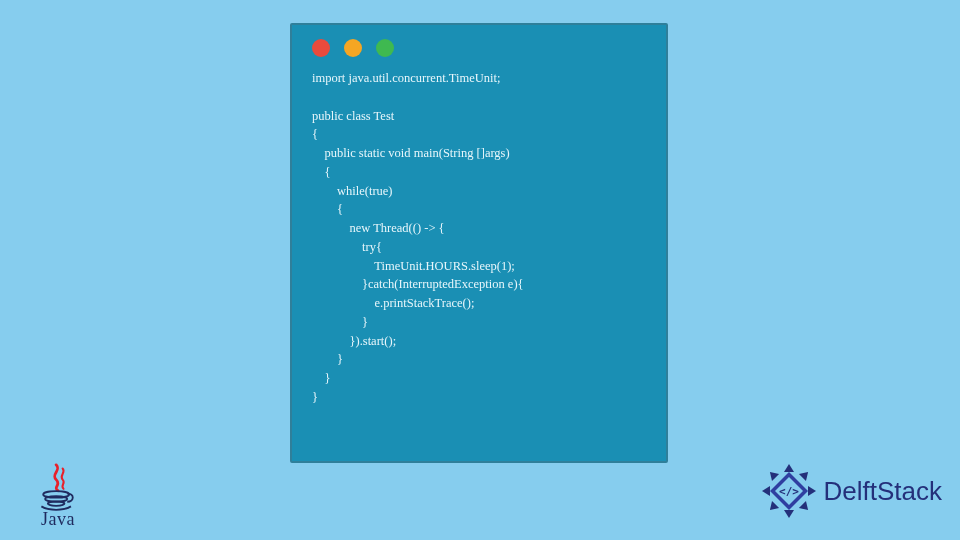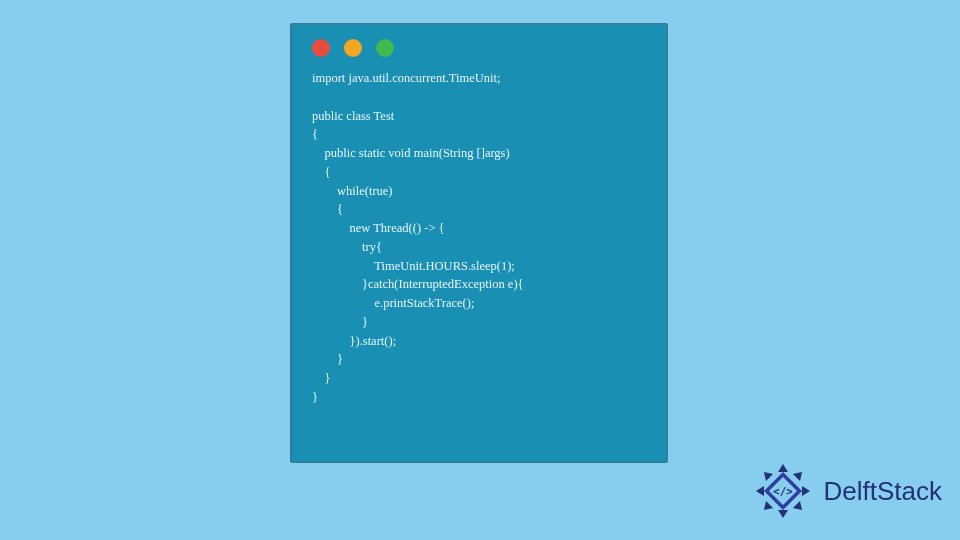--- a/index.html
+++ b/index.html
@@ -79,21 +79,21 @@
     bottom: 20px;
     display: flex;
     align-items: center;
     color: #1f2b7a;
     font-family: "Segoe UI", Arial, sans-serif;
   }
   .delft-text {
     font-size: 26px;
     font-weight: 500;
     color: #24307a;
-    margin-left: 12px;
+    margin-left: 6px;
   }
   .delft-badge {
     width: 58px;
     height: 58px;
     position: relative;
   }
 </style>
 </head>
 <body>
 
@@ -118,20 +118,38 @@
                     TimeUnit.HOURS.sleep(1);
                 }catch(InterruptedException e){
                     e.printStackTrace();
                 }
             }).start();
         }
     }
 }</div>
   </div>
 
+  <div class="java-logo">
+    <div class="java-cup">
+      <svg viewBox="0 0 44 52" width="44" height="48">
+
+        <path d="M20 2 C26 8 14 12 20 18 C26 24 16 26 22 30" fill="none" stroke="#e8202a" stroke-width="3" stroke-linecap="round"></path>
+        <path d="M27 6 C31 10 23 14 27 18 C31 22 24 24 28 28" fill="none" stroke="#e8202a" stroke-width="2.2" stroke-linecap="round"></path>
+
+        <ellipse cx="20" cy="34" rx="14" ry="3.5" fill="none" stroke="#1f2b5f" stroke-width="2"></ellipse>
+        <ellipse cx="20" cy="39" rx="12" ry="3" fill="none" stroke="#1f2b5f" stroke-width="2"></ellipse>
+        <ellipse cx="20" cy="44" rx="9" ry="2.4" fill="none" stroke="#1f2b5f" stroke-width="2"></ellipse>
+
+        <path d="M32 33 C40 33 40 42 32 42" fill="none" stroke="#1f2b5f" stroke-width="2"></path>
+
+        <path d="M4 47 C12 52 28 52 36 47" fill="none" stroke="#1f2b5f" stroke-width="2"></path>
+      </svg>
+    </div>
+    <div class="java-word">Java</div>
+  </div>
 
   <div class="delft-logo">
     <div class="delft-badge">
       <svg viewBox="0 0 58 58" width="58" height="58">
         <g transform="translate(29,29)">
           <g fill="#24307a">
             <polygon points="0,-27 5,-19 -5,-19"></polygon>
             <polygon points="0,27 5,19 -5,19"></polygon>
             <polygon points="-27,0 -19,5 -19,-5"></polygon>
             <polygon points="27,0 19,5 19,-5"></polygon>

